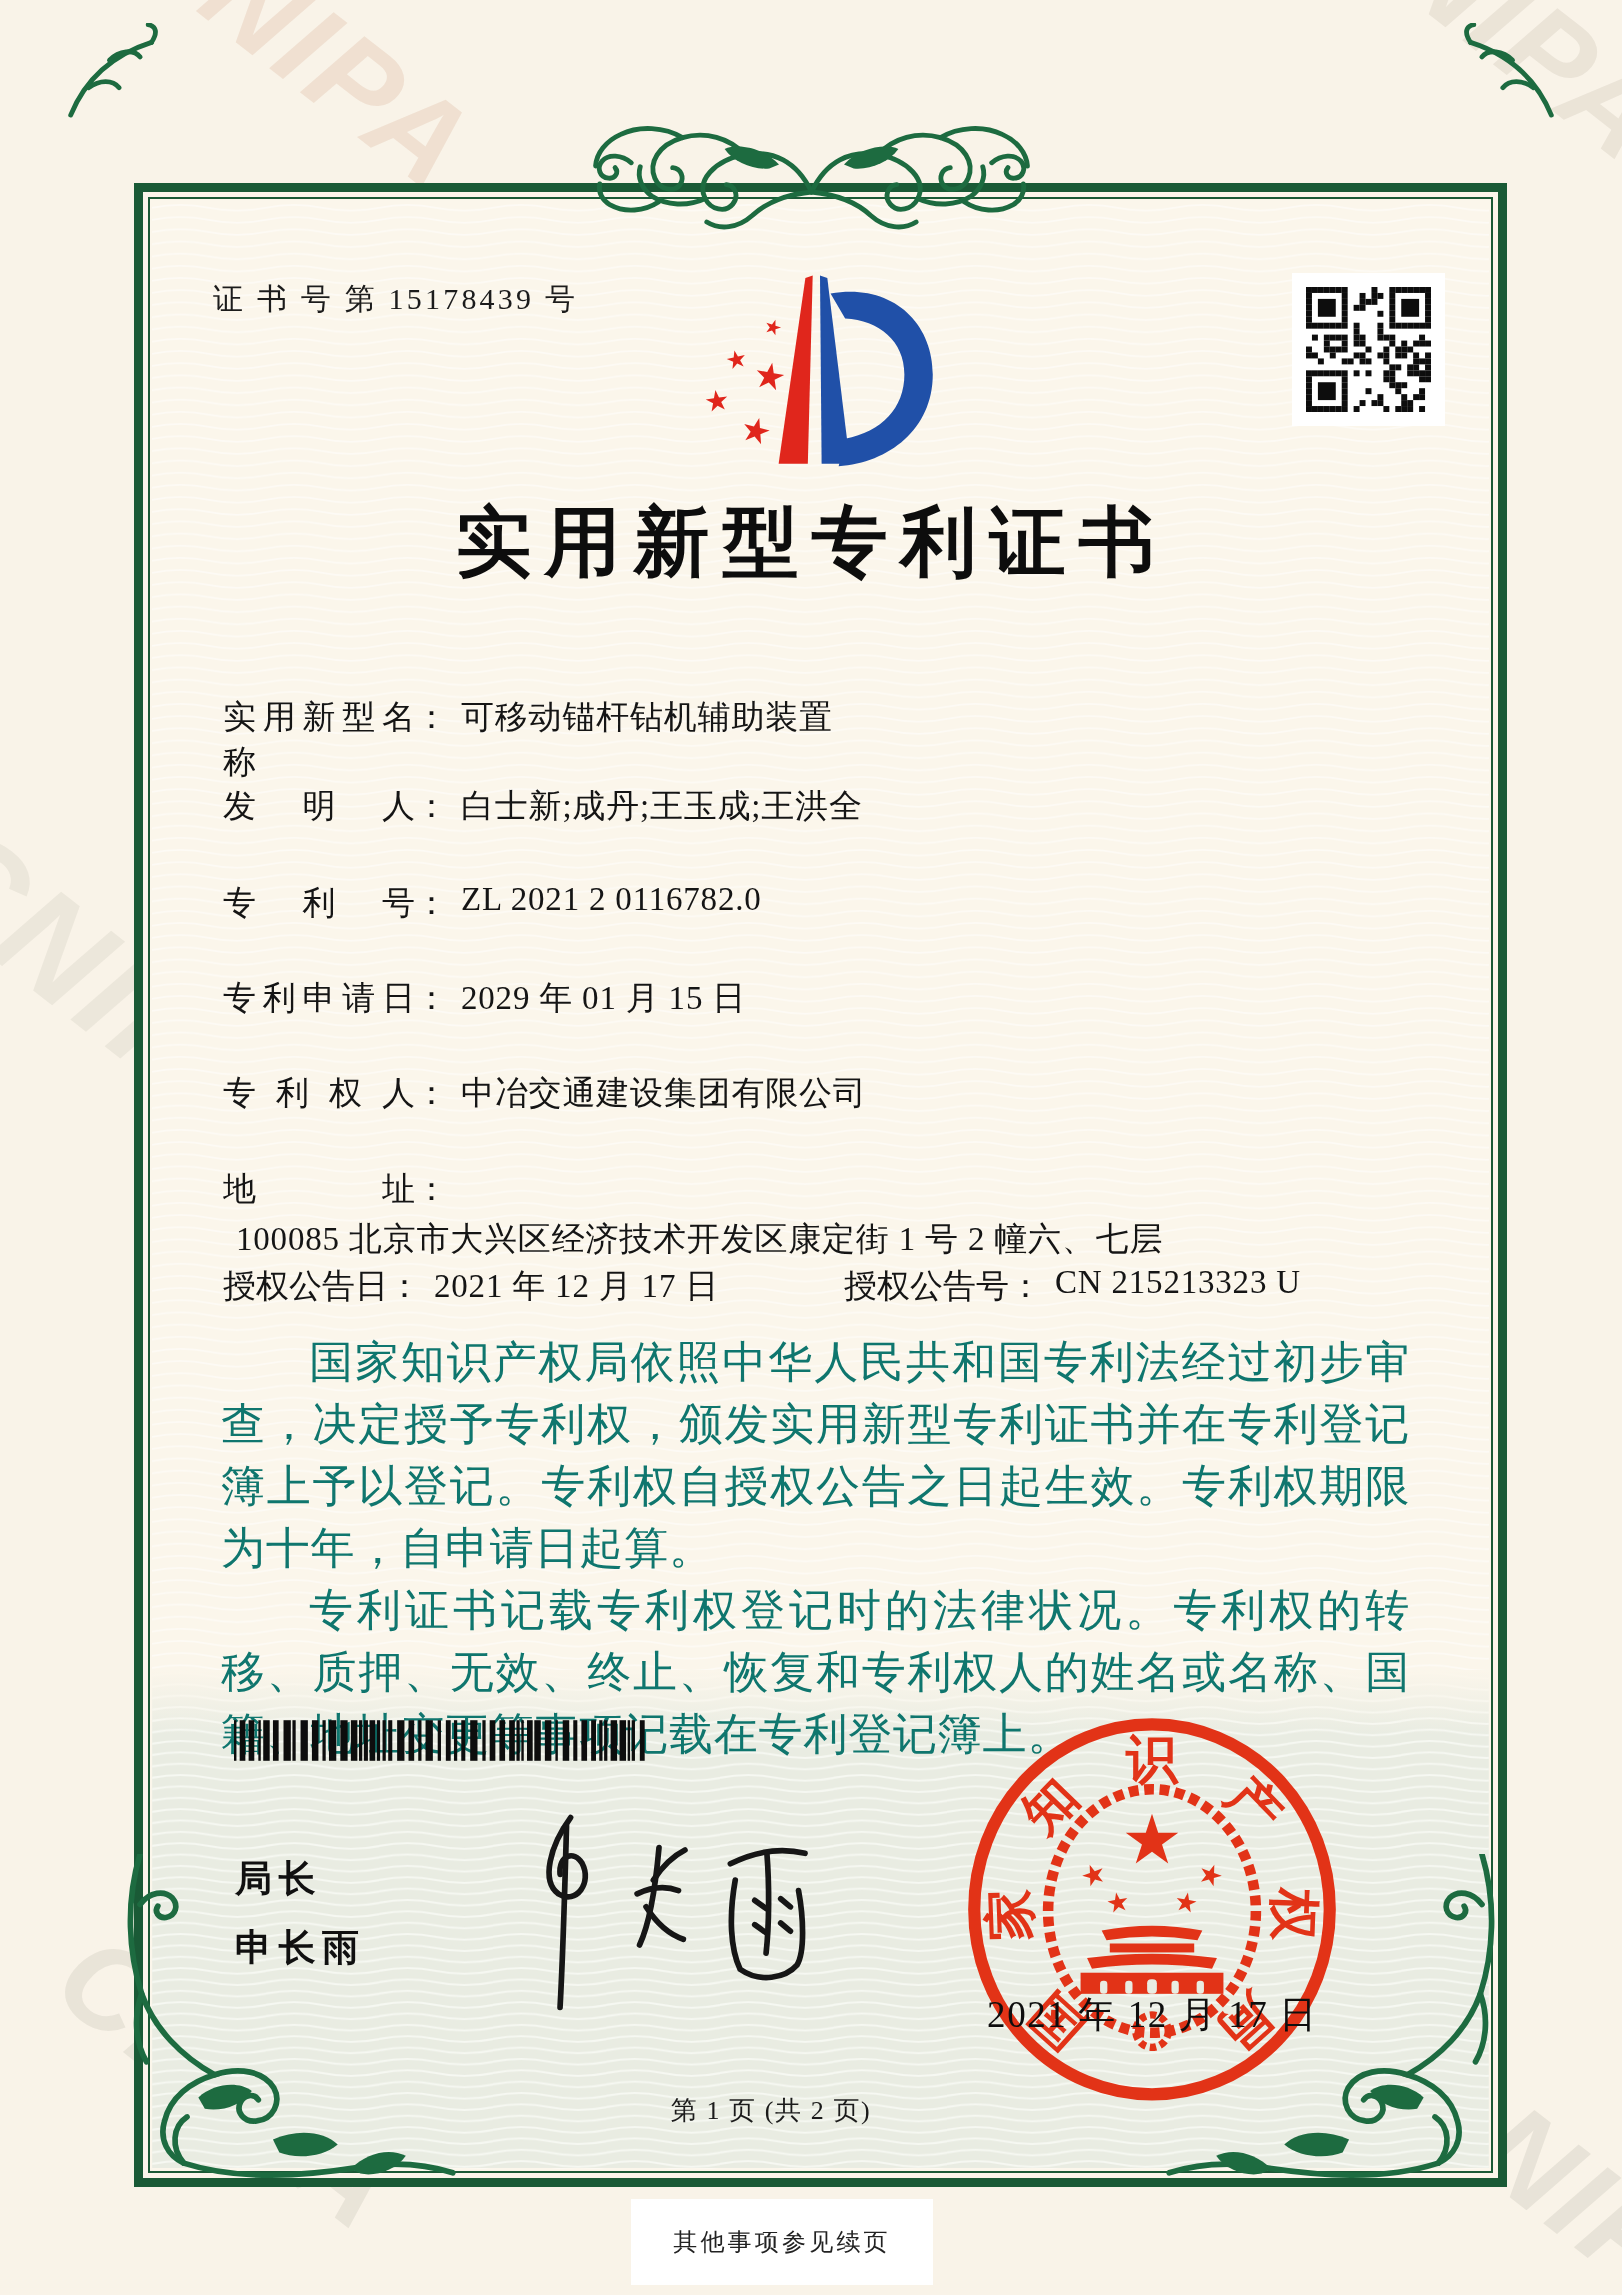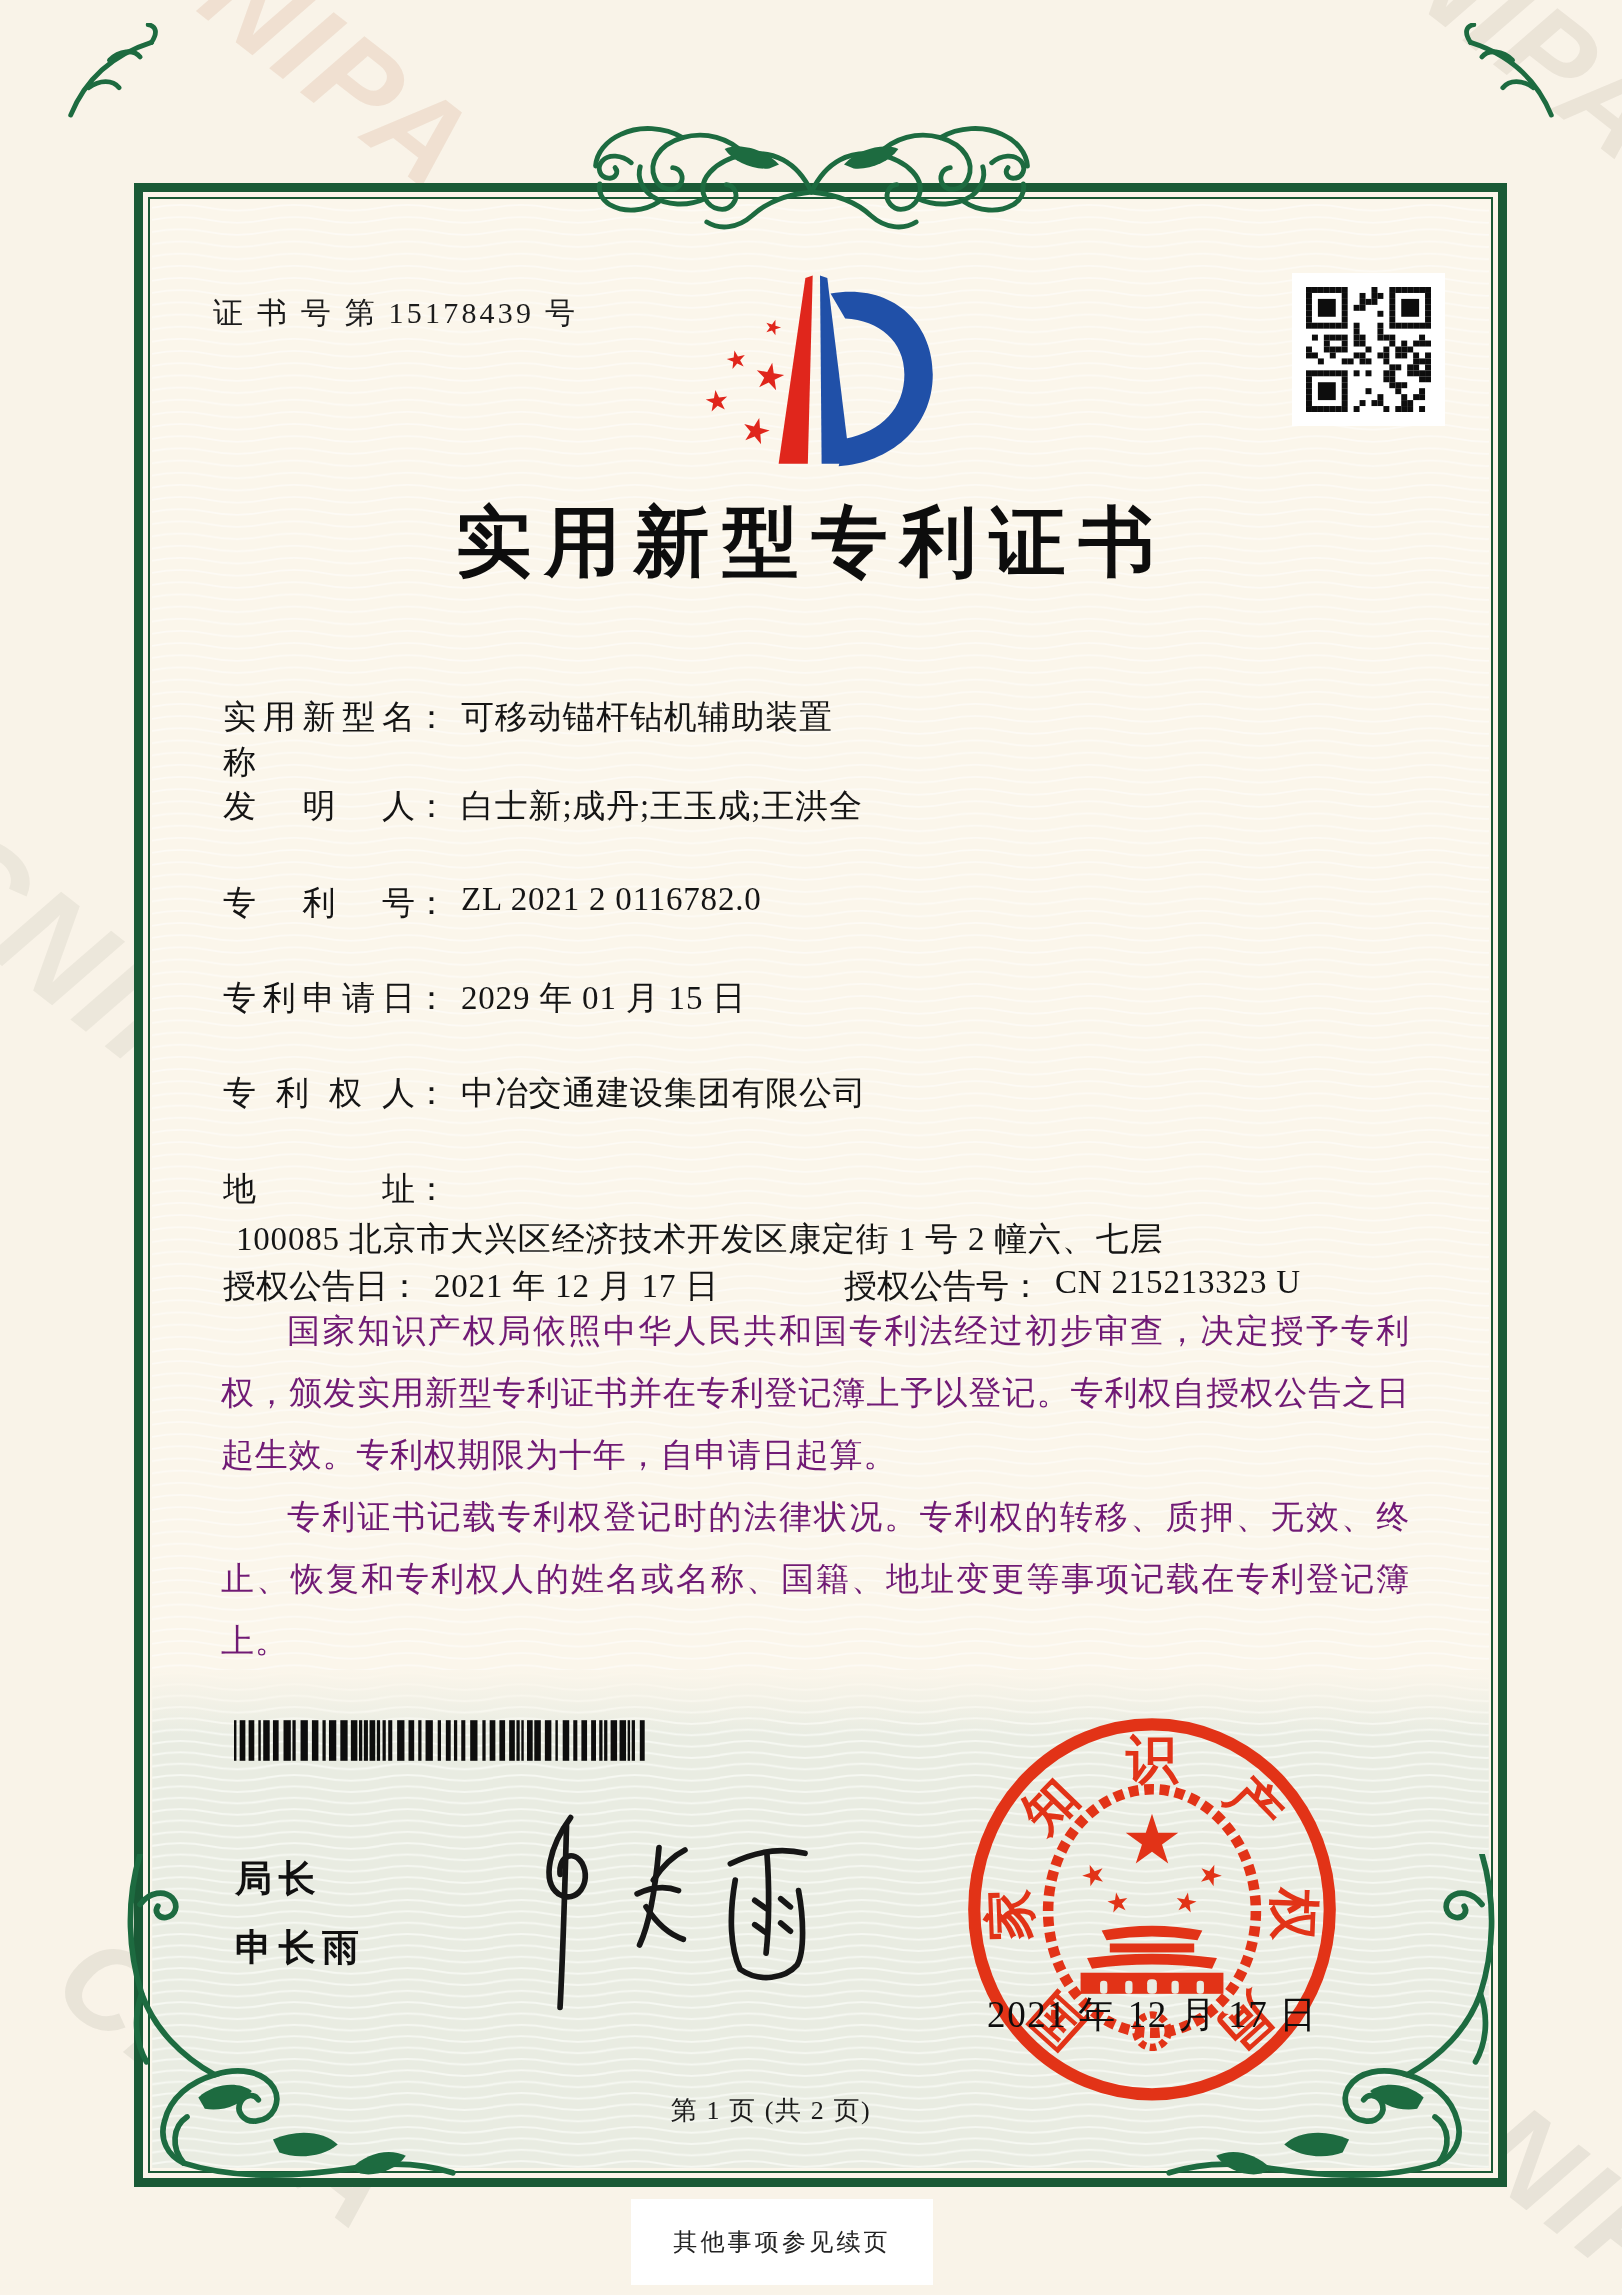--- a/index.html
+++ b/index.html
@@ -15,36 +15,36 @@
          border:9px solid #1a5a36;z-index:2;background:#fbf6eb;}
   .frame-inner{position:absolute;left:4.9px;top:4.9px;right:4.9px;bottom:4.9px;
                border:2.4px solid #1a5a36;}
   
   .waveband{position:absolute;left:9px;top:1478px;width:1337px;height:498px;z-index:1;}
   .wavefade{position:absolute;left:9px;top:1478px;width:1337px;height:65px;z-index:2;
             background:linear-gradient(#fbf6eb,rgba(251,246,235,0));}
   
   .orn{z-index:3;}
   
-  .cert-no{left:213px;top:293px;font-size:30px;letter-spacing:3.2px;color:#1c1c1c;z-index:3;}
+  .cert-no{left:213px;top:279px;font-size:30px;letter-spacing:3.2px;color:#1c1c1c;z-index:3;}
   .logo{left:694px;top:261px;z-index:3;}
   .qrbox{left:1292px;top:273px;width:153px;height:153px;background:#fff;z-index:3;
          display:flex;align-items:center;justify-content:center;}
   .title{left:0;top:492px;width:1623px;text-align:center;font-size:76px;font-weight:700;
          letter-spacing:13px;color:#0d0d0d;z-index:3;}
   .frow{position:absolute;left:223px;width:1185px;z-index:3;font-size:33px;}
   .f-label{display:inline-block;width:192px;text-align:justify;text-align-last:justify;
            vertical-align:top;}
   .f-colon{vertical-align:top;}
   .f-value{margin-left:13px;vertical-align:top;display:inline-block;letter-spacing:0.8px;}
   .f-value.wrap{width:949px;line-height:54px;}
   .pair2{position:absolute;left:621px;top:0;white-space:nowrap;}
   
-  .paras{left:221px;top:1300px;width:1189px;z-index:3;font-size:33px;line-height:62px;
-         text-align:justify;letter-spacing:0.8px;color:#701a75;}
+  .paras{left:221px;top:1332px;width:1189px;z-index:3;font-size:44px;line-height:62px;
+         text-align:justify;letter-spacing:0.8px;color:#0f766e;}
   .paras p{margin:0;text-indent:2em;}
   
   .barcode{left:234px;top:1720px;z-index:4;}
   .duty{left:235px;z-index:4;font-family:"Liberation Sans","DejaVu Sans",sans-serif;
         font-weight:600;font-size:37px;letter-spacing:6.5px;color:#101010;}
   .sig{left:487px;top:1803px;z-index:4;}
   .seal{left:953px;top:1700px;z-index:5;}
   .sealdate{left:962px;top:1990px;width:381px;text-align:center;z-index:6;
             font-size:37px;letter-spacing:1.6px;color:#0e0e0e;}
   .pagefoot{left:0;top:2093px;width:1542px;text-align:center;font-size:26px;z-index:4;

